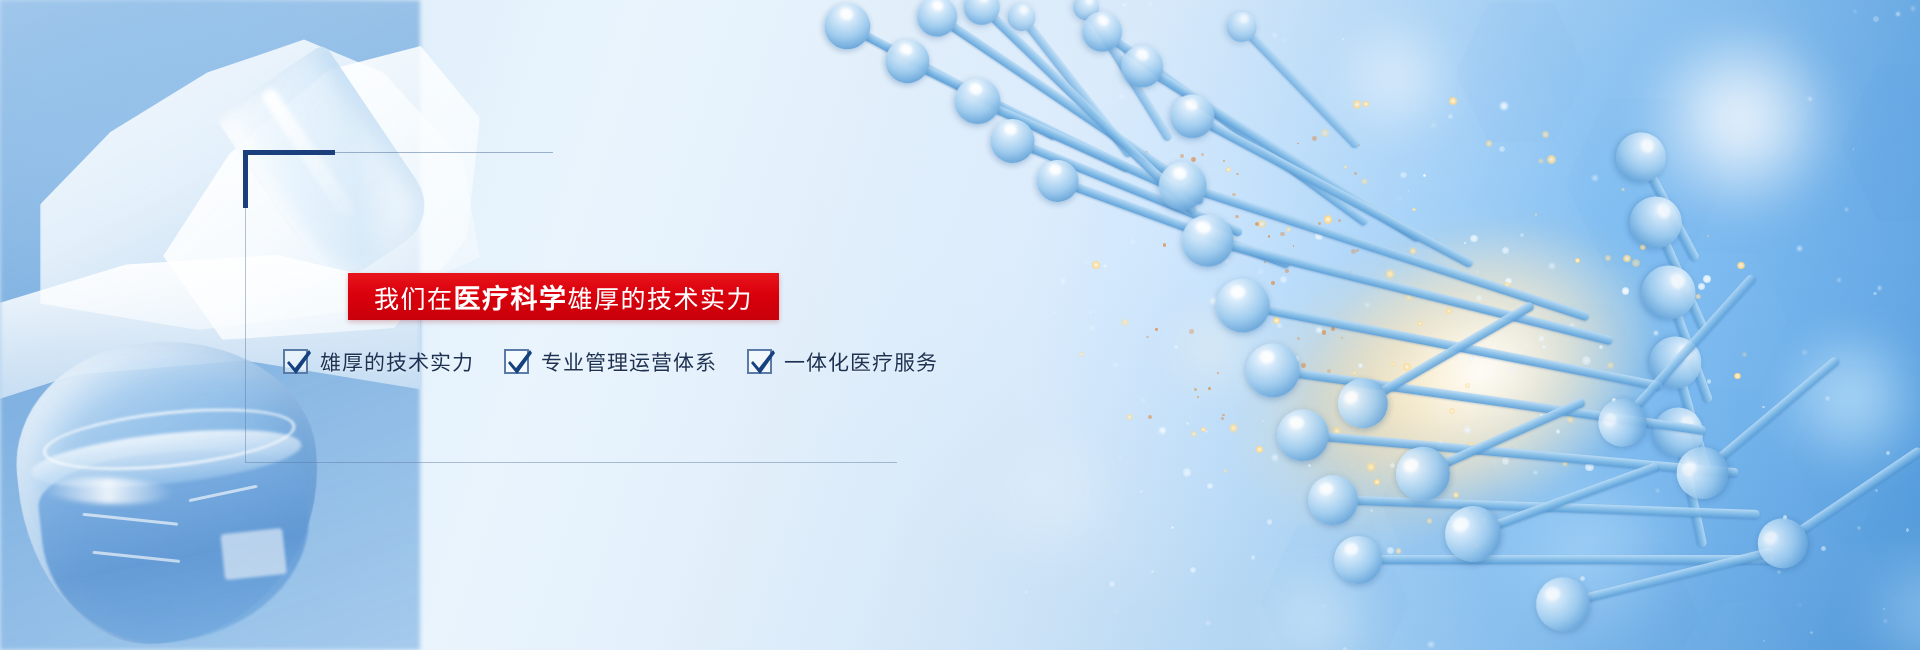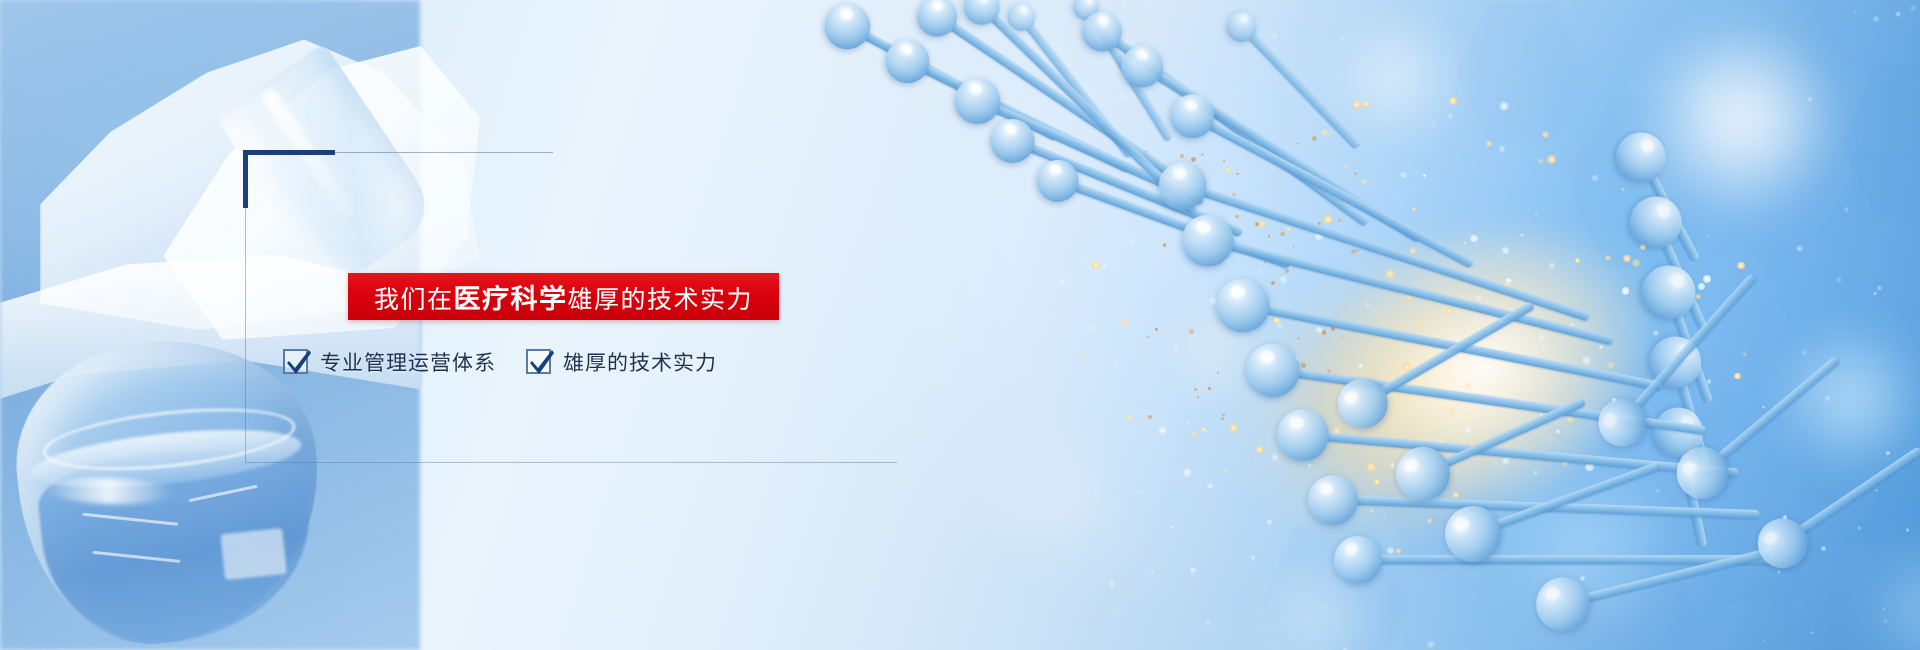--- a/index.html
+++ b/index.html
@@ -703,25 +703,33 @@
       <div class="redband-text"><span>我们在</span><b>医疗科学</b><span>雄厚的技术实力</span></div>
     </div>
 
     <div class="features" id="features">
         <div class="feature">
           <span class="checkbox">
             <svg width="26" height="30" viewBox="0 0 26 30">
               <path d="M3 14 L9 21 L23 3 L25 6 L10 27 L1 16 Z" fill="#16417f"></path>
             </svg>
           </span>
+          <span class="feature-label">雄厚的技术实力</span>
+        </div>
+        <div class="feature">
+          <span class="checkbox">
+            <svg width="26" height="30" viewBox="0 0 26 30">
+              <path d="M3 14 L9 21 L23 3 L25 6 L10 27 L1 16 Z" fill="#16417f"></path>
+            </svg>
+          </span>
           <span class="feature-label">专业管理运营体系</span>
         </div>
         <div class="feature">
           <span class="checkbox">
             <svg width="26" height="30" viewBox="0 0 26 30">
               <path d="M3 14 L9 21 L23 3 L25 6 L10 27 L1 16 Z" fill="#16417f"></path>
             </svg>
           </span>
-          <span class="feature-label">雄厚的技术实力</span>
+          <span class="feature-label">一体化医疗服务</span>
         </div>
       </div>
   </div>
 </div>
 
 </body></html>

